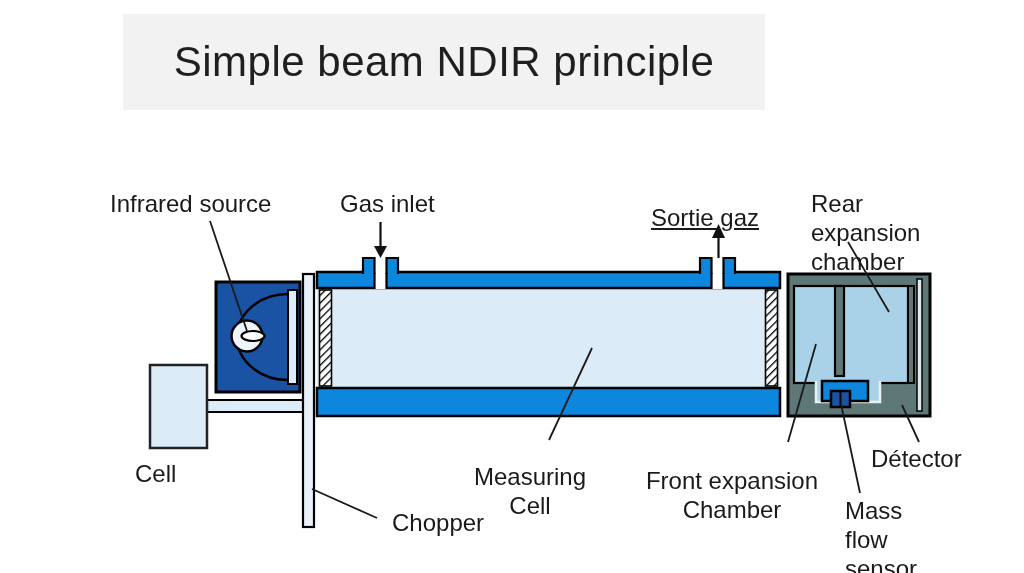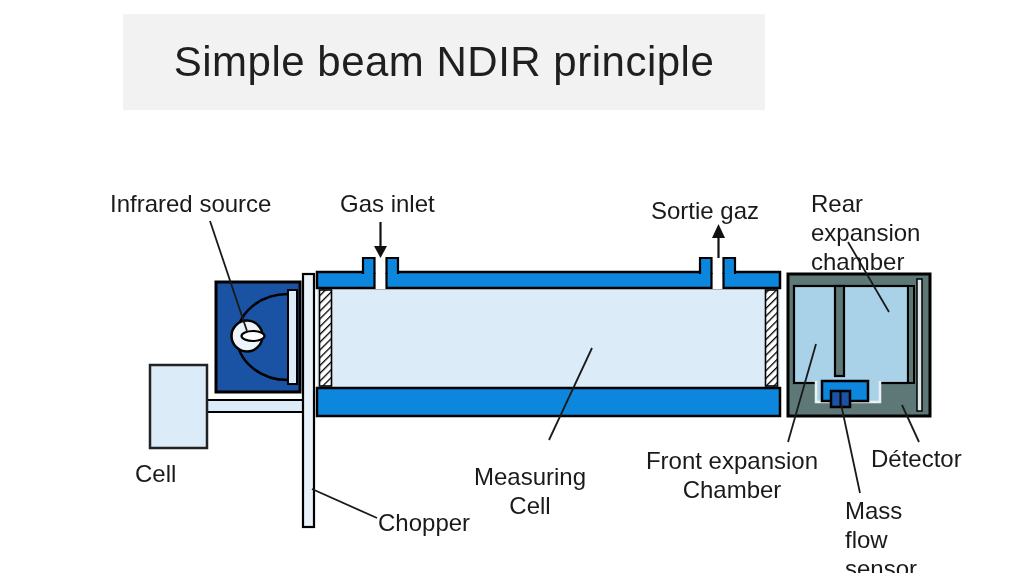--- a/index.html
+++ b/index.html
@@ -121,25 +121,25 @@
       <path d="M 592 348 L 549 440"></path>
       <path d="M 816 344 L 788 442"></path>
       <path d="M 841 404 L 860 493"></path>
       <path d="M 902 405 L 919 442"></path>
       <path d="M 312 489 L 377 518"></path>
     </g>
   </svg>
 
   <div class="lbl" style="left:110px;top:189px;">Infrared source</div>
   <div class="lbl" style="left:340px;top:189px;">Gas inlet</div>
-  <div class="lbl" style="left:651px;top:196px;">Sortie gaz</div>
+  <div class="lbl" style="left:651px;top:203px;text-decoration:underline;">Sortie gaz</div>
   <div class="lbl" style="left:811px;top:189px;">Rear expansion
 chamber</div>
   <div class="lbl" style="left:135px;top:459px;">Cell</div>
   <div class="lbl center" style="left:430px;top:446px;width:200px;margin-top:16px;">Measuring
 Cell</div>
-  <div class="lbl center" style="left:628px;top:446px;width:208px;">Front expansion
+  <div class="lbl center" style="left:628px;top:466px;width:208px;">Front expansion
 Chamber</div>
   <div class="lbl" style="left:871px;top:444px;">Détector</div>
   <div class="lbl" style="left:845px;top:496px;">Mass flow
 sensor</div>
-  <div class="lbl" style="left:378px;top:508px;text-align:right;">Chopper</div>
+  <div class="lbl" style="left:392px;top:508px;text-align:right;">Chopper</div>
 </div>
 
 </body></html>

